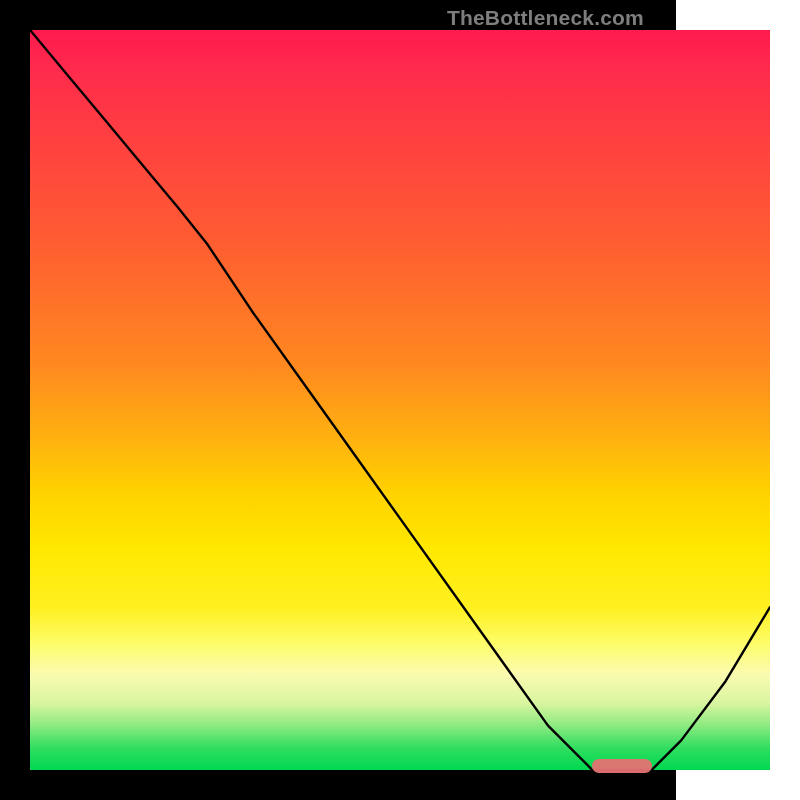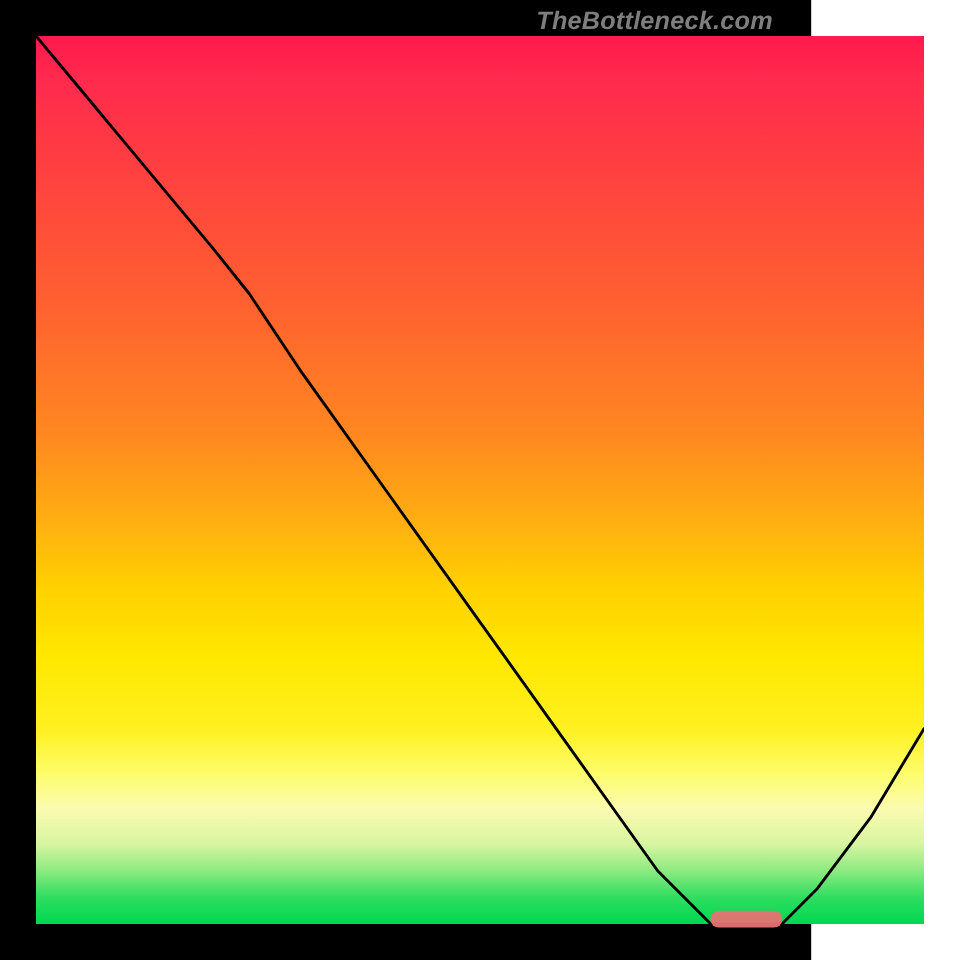--- a/index.html
+++ b/index.html
@@ -2,21 +2,20 @@
 <html><head>
 <meta charset="utf-8">
 <style>
   * { margin: 0; padding: 0; box-sizing: border-box; }
   html, body { width: 800px; height: 800px; overflow: hidden; background: #fff; }
   .chart-container {
     position: relative;
     width: 676px;
     height: 800px;
     background: #000;
-    font-style: italic;
   }
   .plot-area {
     position: absolute;
     left: 30px;
     top: 30px;
     width: 740px;
     height: 740px;
     background: linear-gradient(to bottom,
       #ff1a4d 0%,
       #ff2a4d 5%,

